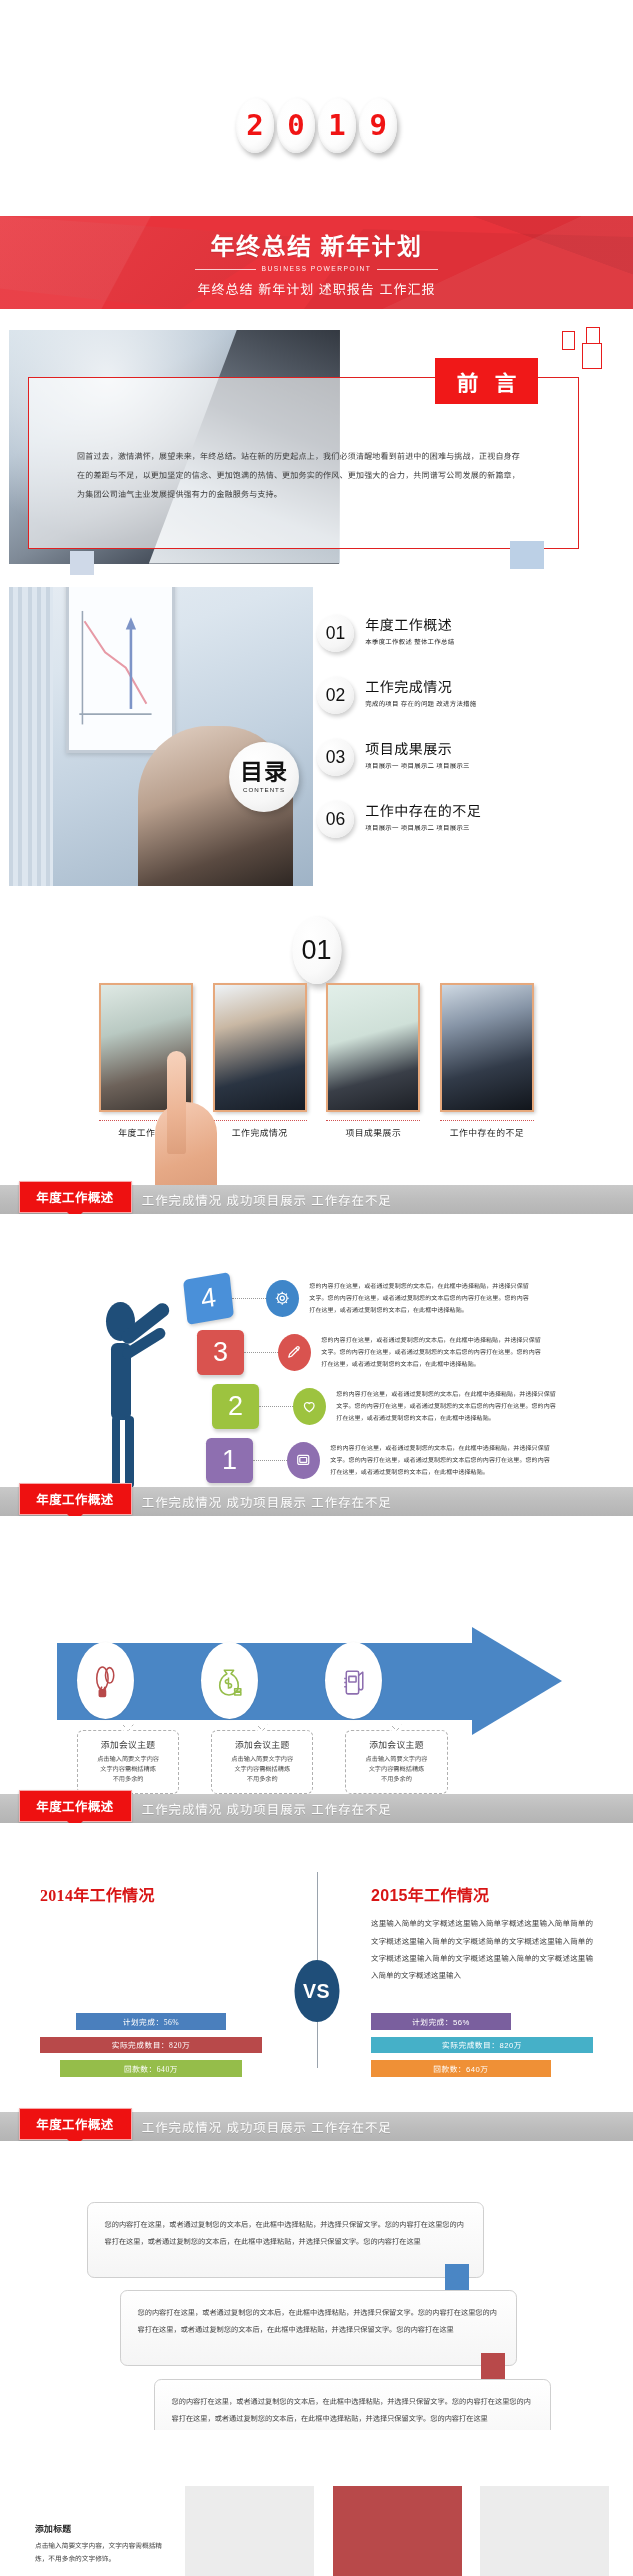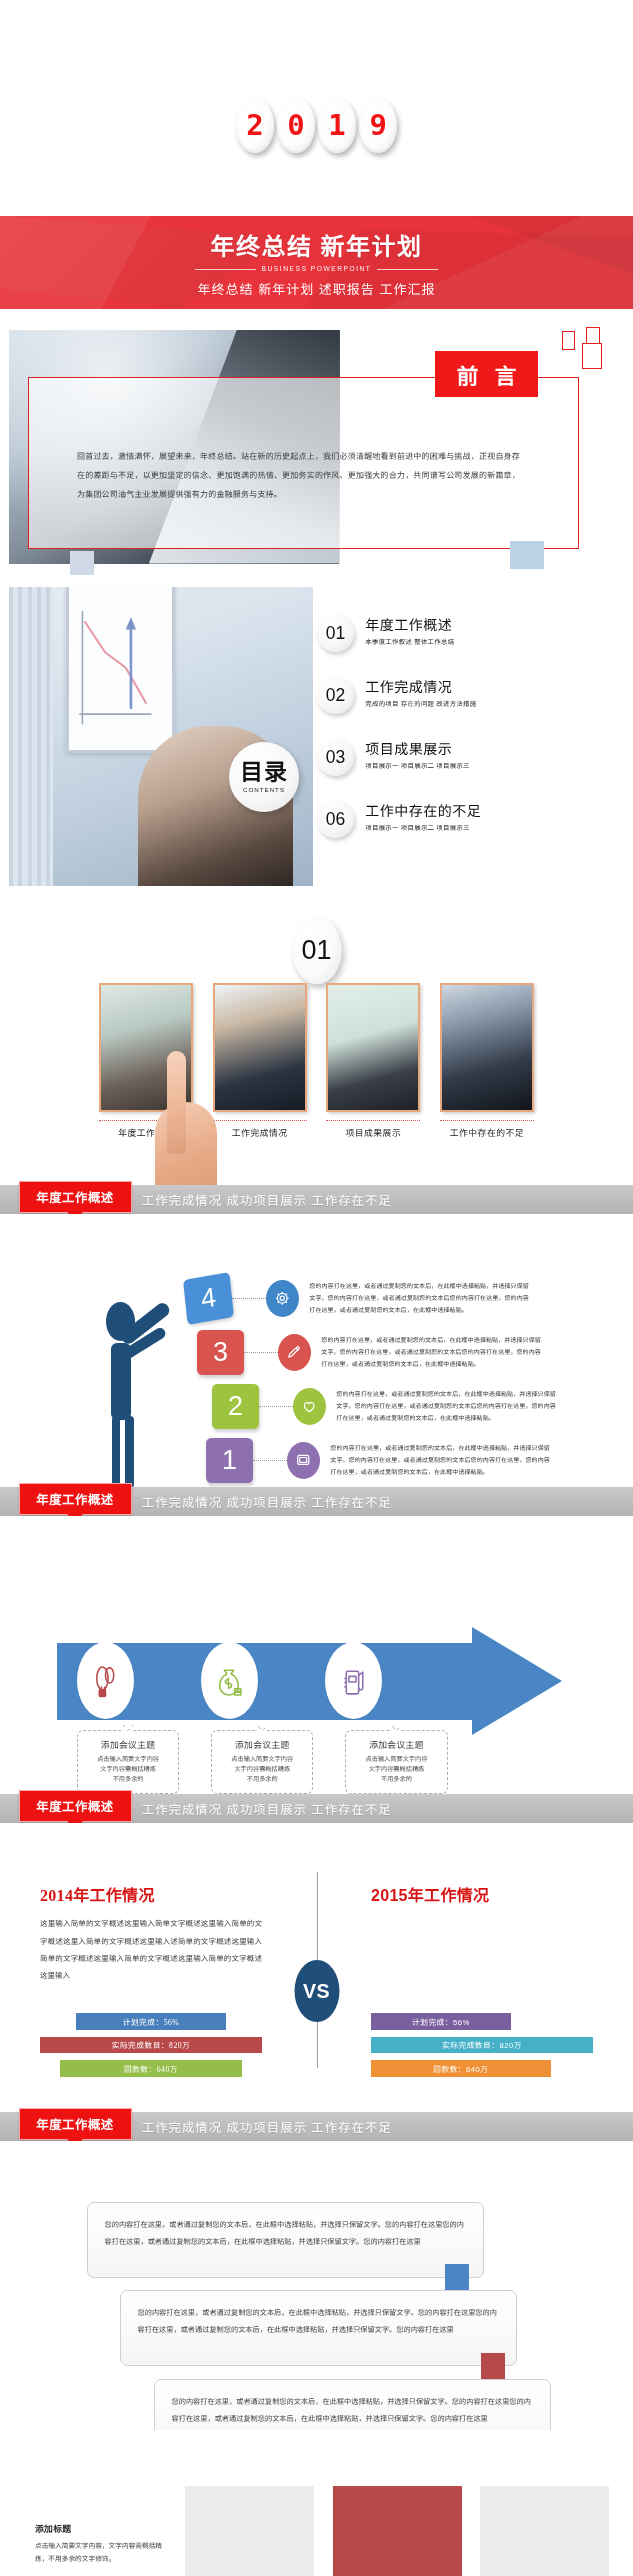--- a/index.html
+++ b/index.html
@@ -86,21 +86,21 @@
     content:"";position:absolute;right:-1px;top:0;width:58%;height:100%;
     background:linear-gradient(200deg,#2b3038 0%, #6a737f 40%, #c9d3dc 70%, #eef2f5 100%);
     clip-path:polygon(46% 0,100% 0,100% 100%,0 100%);
     opacity:.92;
   }
   .pf-frame{
     position:absolute;left:28px;top:68px;width:549px;height:170px;
     border:1px solid #e02020;background:rgba(255,255,255,.62);
   }
   .pf-badge{
-    position:absolute;left:435px;top:42px;width:103px;height:46px;
+    position:absolute;left:435px;top:49px;width:103px;height:46px;
     background:#f01818;color:#fff;display:flex;align-items:center;justify-content:center;
     font-size:21.6px;font-weight:700;letter-spacing:5.2px;text-indent:5.2px;
   }
   .pf-sq{position:absolute;border:1.5px solid #e81c1c;}
   .pf-sq-a{left:562px;top:21.6px;width:11.3px;height:17.5px;}
   .pf-sq-b{left:586px;top:17.5px;width:12.4px;height:17.5px;}
   .pf-sq-c{left:582px;top:34px;width:17.5px;height:24px;background:#fff;}
   .pf-text{
     position:absolute;left:77px;top:131px;width:443px;
     font-size:8px;line-height:2.35;color:#3a3a3a;text-align:justify;
@@ -597,24 +597,24 @@
     <div class="nav-active">年度工作概述</div>
     <div class="nav-rest">工作完成情况  成功项目展示  工作存在不足</div>
   </nav>
 
   <section class="slide compare">
     <div class="cp-split"></div>
     <div class="cp-vs">VS</div>
 
     <div class="cp-col cp-left">
       <h3 class="cp-h">2014年工作情况</h3>
-      <p class="cp-p">这里输入简单的文字概述这里输入简单文字概述这里输入简单的文字概述这里入简单的文字概述这里输入述简单的文字概述这里输入简单的文字概述这里输入简单的文字概述这里输入简单的文字概述这里输入</p>
     </div>
     <div class="cp-col cp-right">
       <h3 class="cp-h">2015年工作情况</h3>
+      <p class="cp-p">这里输入简单的文字概述这里输入简单字概述这里输入简单简单的文字概述这里输入简单的文字概述简单的文字概述这里输入简单的文字概述这里输入简单的文字概述这里输入简单的文字概述这里输入简单的文字概述这里输入</p>
     </div>
 
     <div class="cp-bars cp-left" style="left:40px">
       <div class="cp-bar bl1">计划完成：56%</div>
       <div class="cp-bar bl2">实际完成数目：820万</div>
       <div class="cp-bar bl3">回款数：640万</div>
     </div>
     <div class="cp-bars cp-right" style="left:371px">
       <div class="cp-bar br1">计划完成：56%</div>
       <div class="cp-bar br2">实际完成数目：820万</div>

